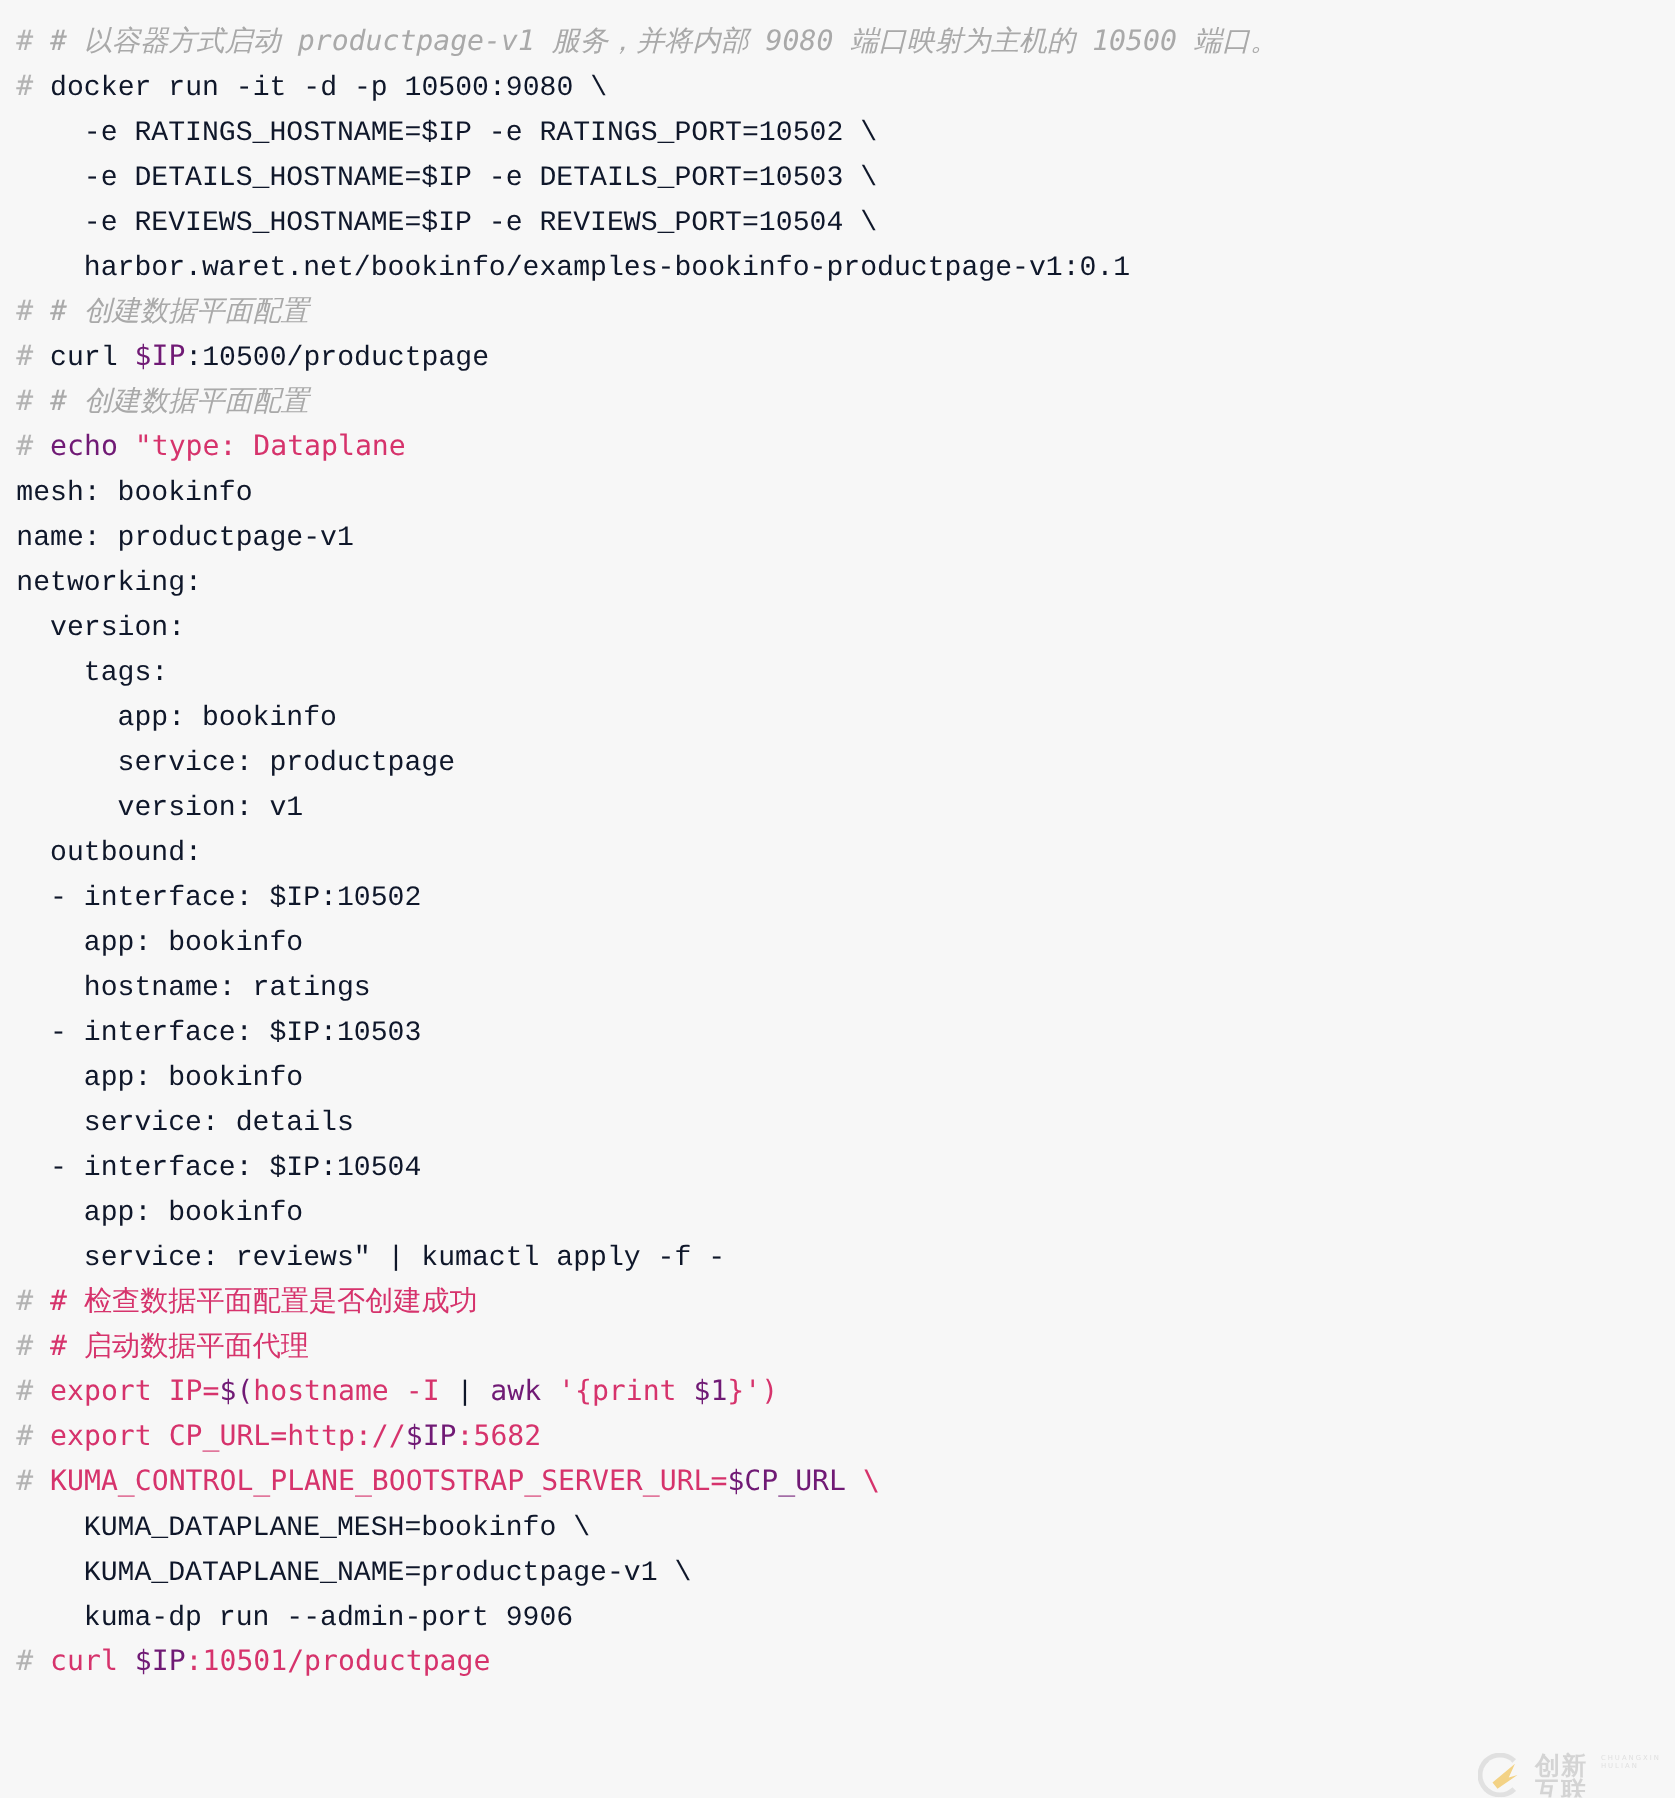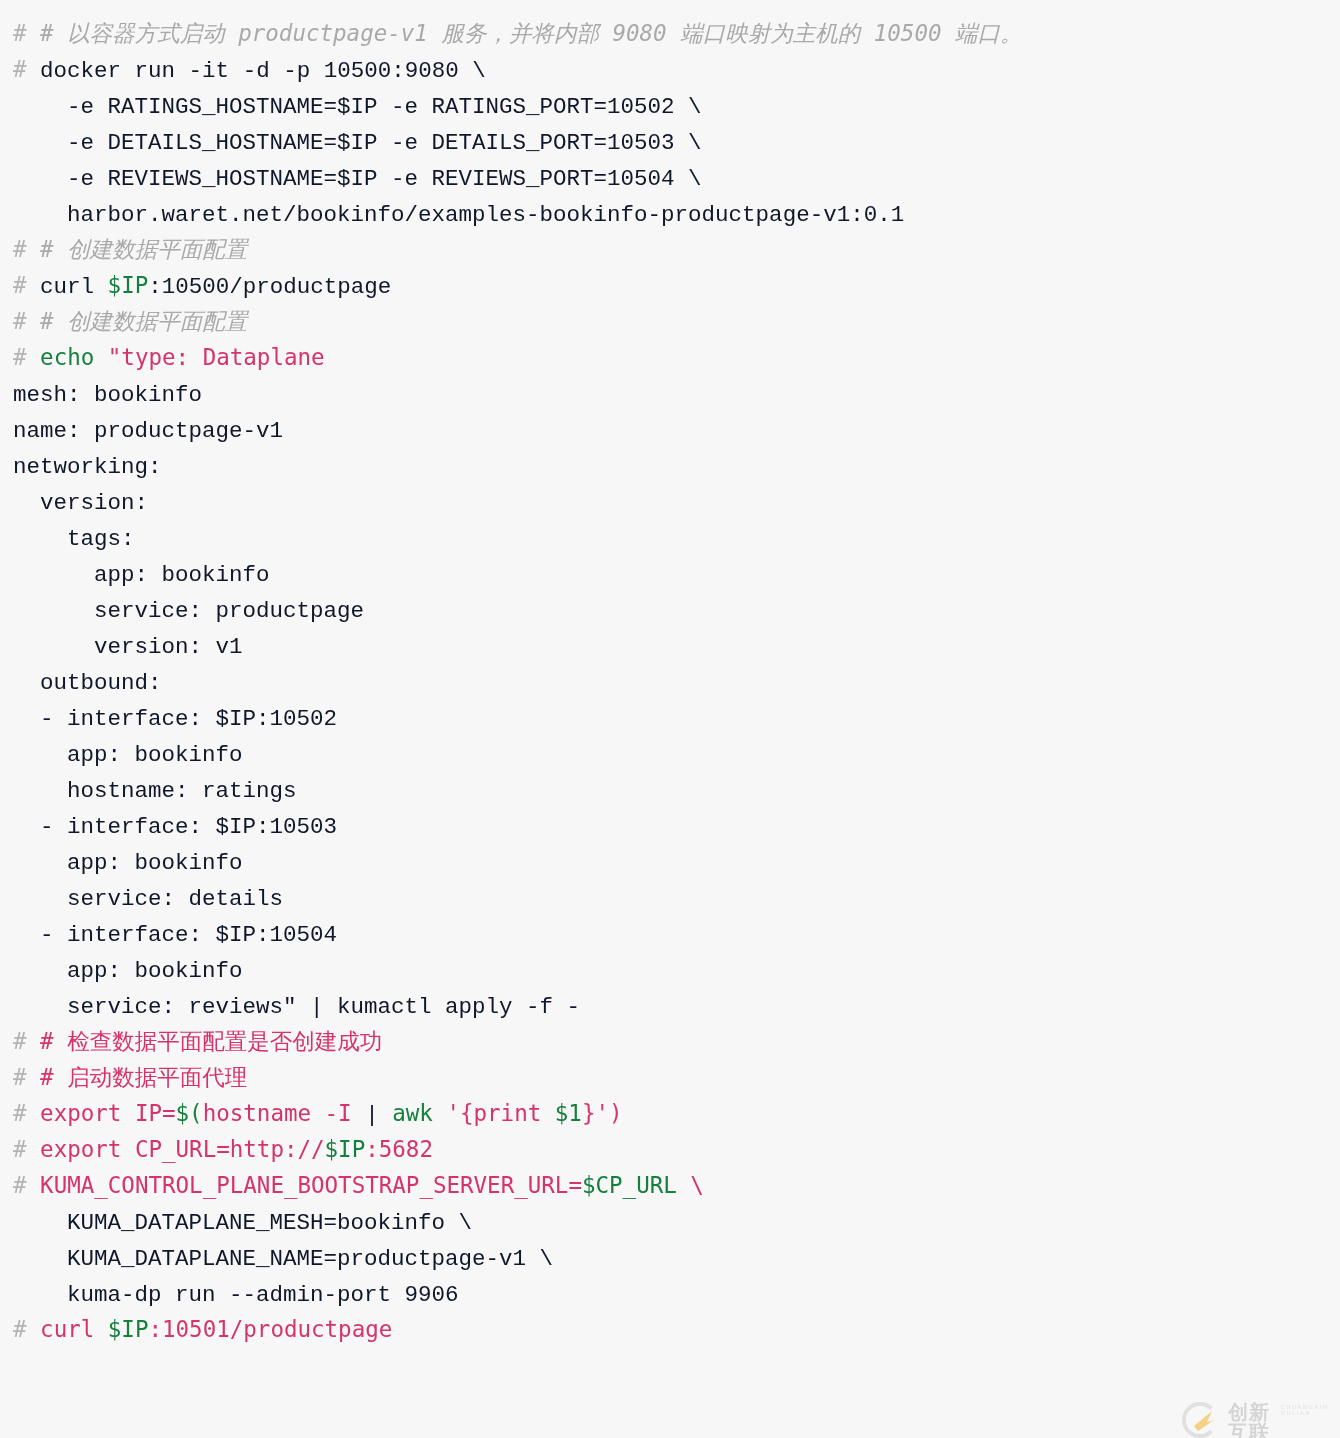--- a/index.html
+++ b/index.html
@@ -34,21 +34,21 @@
   }
   .code-line:first-child {
     margin-top: 15px;
   }
   
   .tok-prompt   { color: #b3b3b3; }
   .tok-plain    { color: #0f172a; font-family: Liberation Mono, monospace; }
   .tok-comment  { color: #a9a9a9; font-style: italic; }
   .tok-comment-red { color: #d6336c; }
   .tok-red      { color: #d6336c; }
-  .tok-teal     { color: #15803d; }
+  .tok-teal     { color: #701a75; }
 
   
   #watermark {
     position: absolute;
     right: 8px;
     bottom: 6px;
     width: 150px;
     height: 50px;
     display: flex;
     align-items: center;

